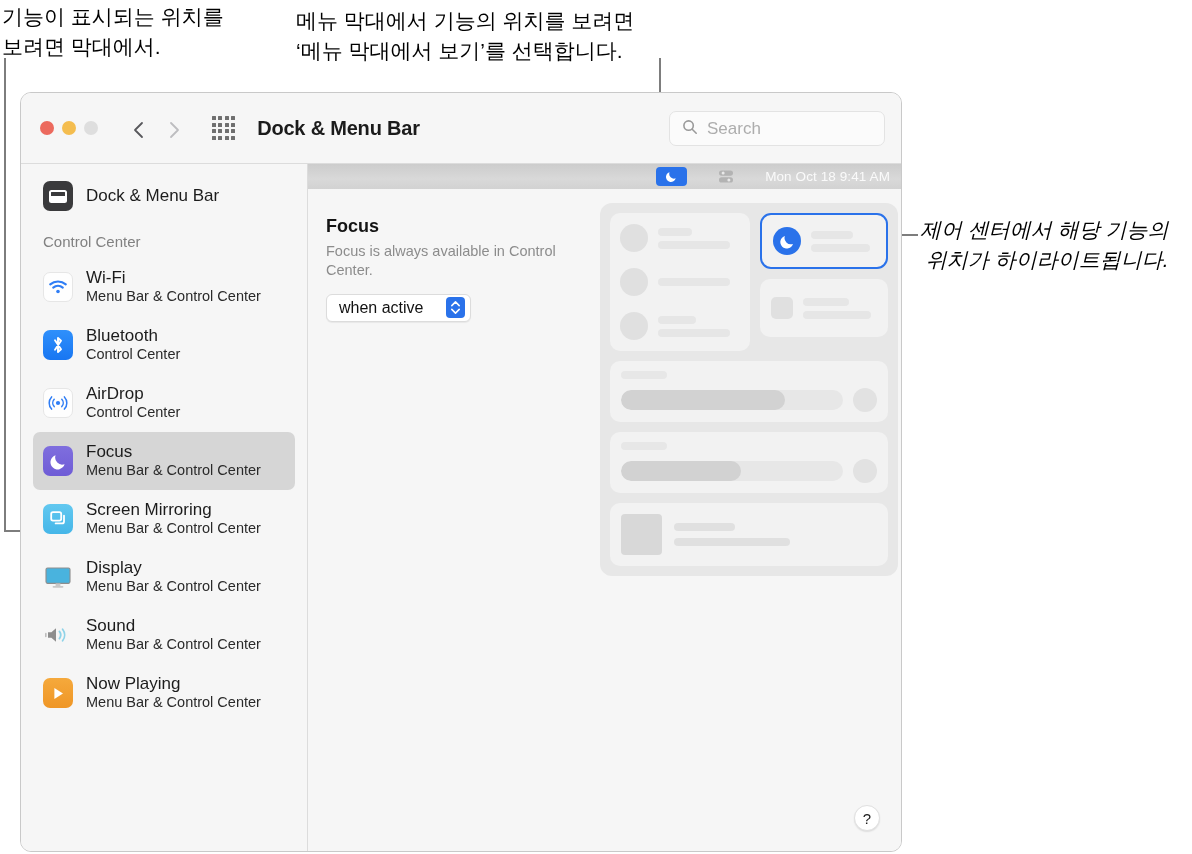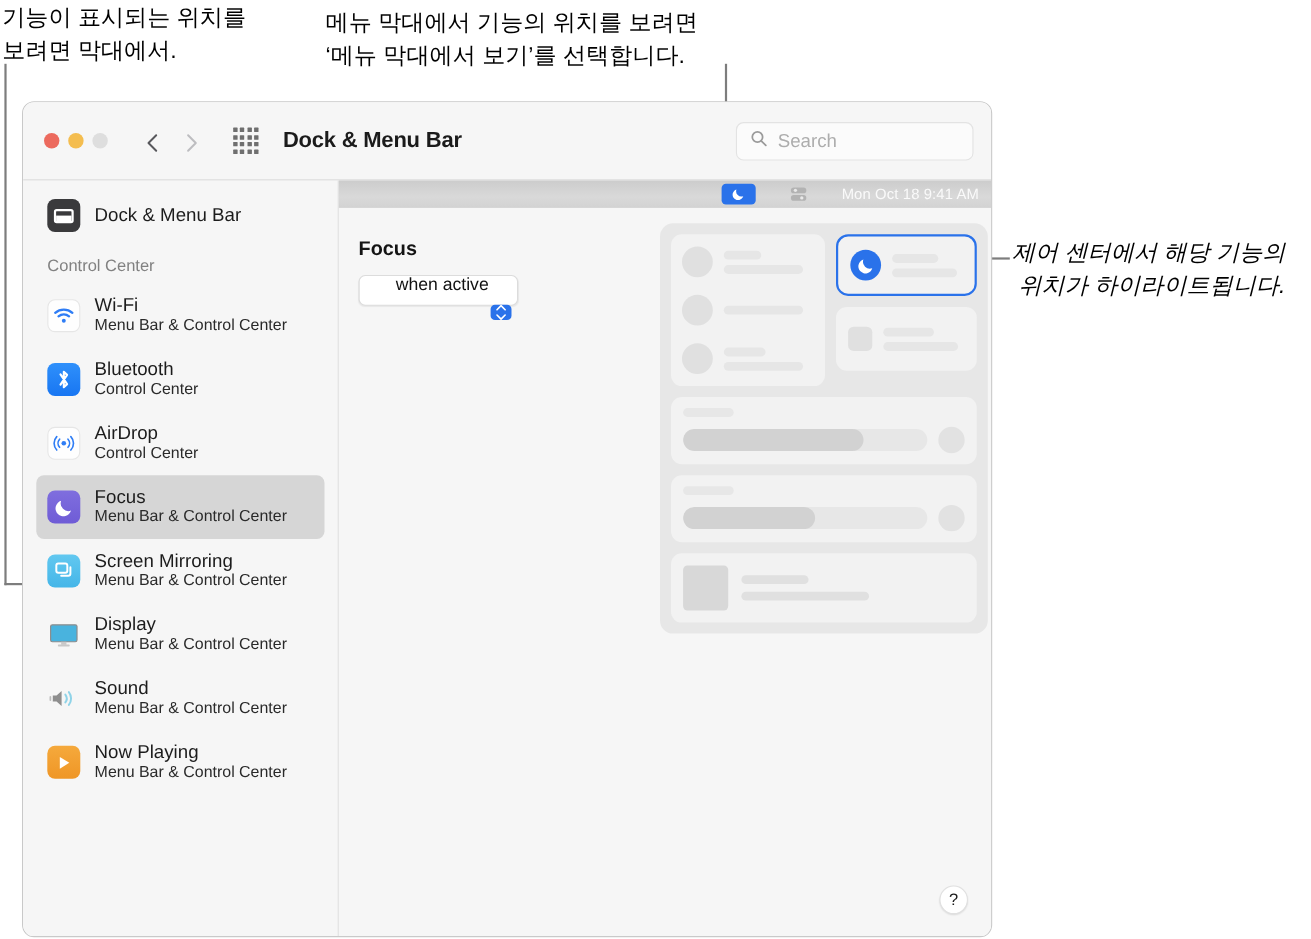--- a/index.html
+++ b/index.html
@@ -188,21 +188,20 @@
     height: 28px;
     width: 145px;
     background: #ffffff;
     border: 1px solid #dcdcdc;
     border-radius: 6px;
     display: flex;
     align-items: center;
     padding: 0 5px 0 12px;
     gap: 8px;
     box-shadow: 0 1px 1px rgba(0,0,0,0.06);
-    flex-direction: column;
   }
   #popup-label { font-size: 16px; color: #111; }
   #popup-arrows {
     width: 19px; height: 21px;
     background: #2a72ea;
     border-radius: 4px;
     display: flex; flex-direction: column; align-items: center; justify-content: center;
     gap: 1.5px;
     margin-left: auto;
   }
@@ -497,20 +496,21 @@
             <circle cx="10.9" cy="10.95" r="1.5" fill="#e9e9e9"></circle>
           </svg>
         </span>
         <span id="mb-clock">Mon Oct 18  9:41 AM</span>
       </div>
 
       <div id="main-inner">
 
         <div id="detail">
           <div id="detail-title">Focus</div>
+          <div id="detail-sub">Focus is always available in Control Center.</div>
 
 
           <div id="popup">
             <span id="popup-label">when active</span>
             <span id="popup-arrows">
               <svg width="9" height="6" viewBox="0 0 9 6">
                   <path d="M0.8 4.6 L4.5 0.9 L8.2 4.6" fill="none" stroke="#fff" stroke-width="1.5" stroke-linecap="round" stroke-linejoin="round"></path>
                 </svg>
               <svg width="9" height="6" viewBox="0 0 9 6">
                   <path d="M0.8 1.4 L4.5 5.1 L8.2 1.4" fill="none" stroke="#fff" stroke-width="1.5" stroke-linecap="round" stroke-linejoin="round"></path>

